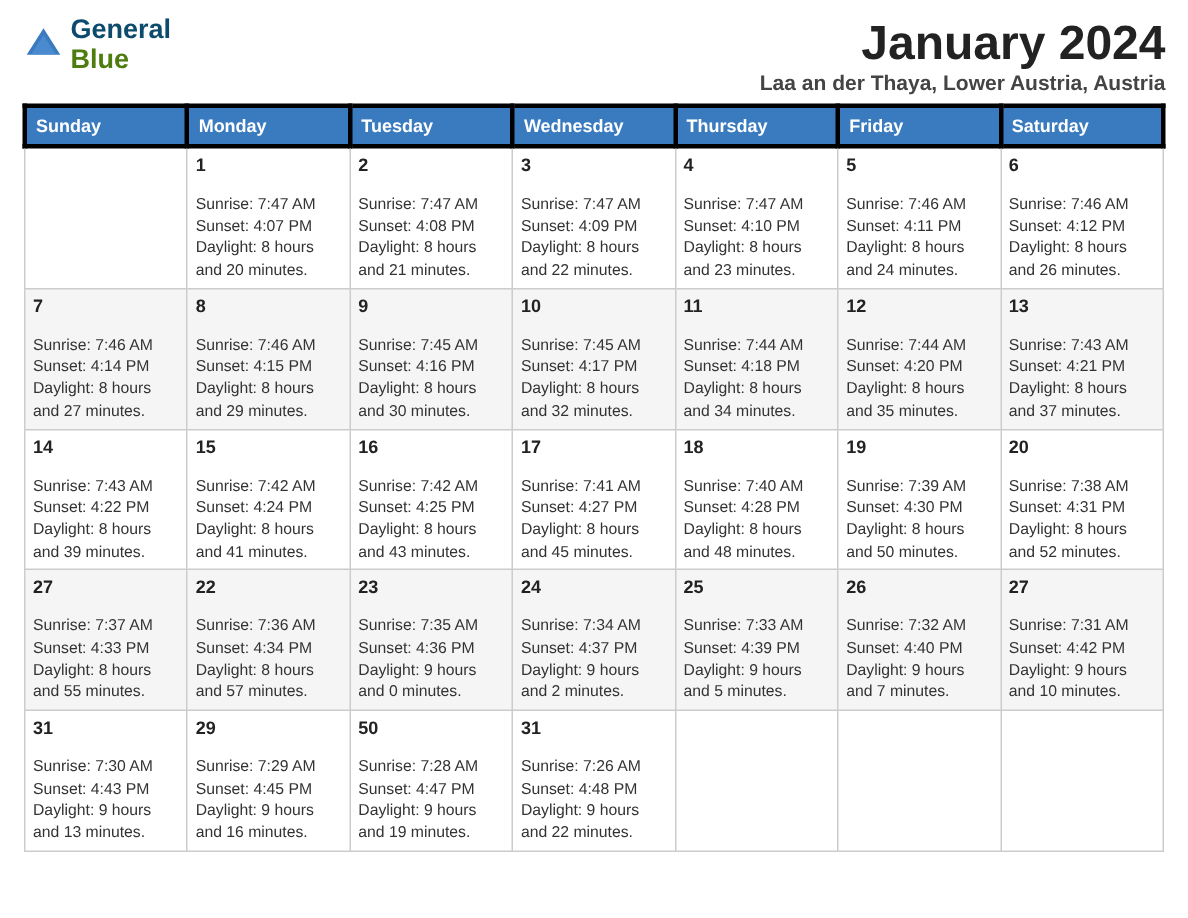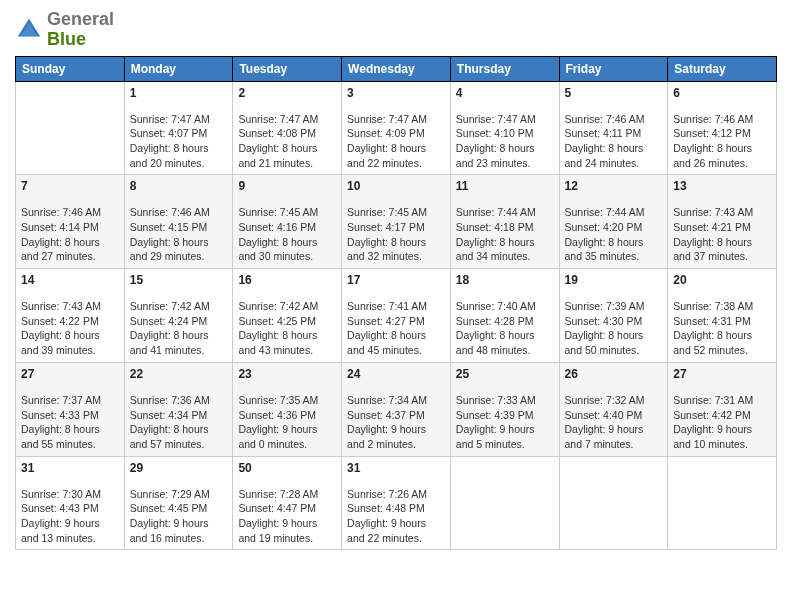--- a/index.html
+++ b/index.html
@@ -19,21 +19,21 @@
     .logo {
       display: flex;
       align-items: center;
       gap: 4px;
     }
     .logo-text {
       font-size: 18px;
       font-weight: bold;
       line-height: 1.1;
     }
-    .logo-general { color: #737373; }
+    .logo-general { color: #0c4a6e; }
     .logo-blue { color: #4d7c0f; }
     .logo-icon {
       width: 28px;
       height: 28px;
     }
     .title-block {
       text-align: right;
     }
     .month-title {
       font-size: 32px;
@@ -50,21 +50,21 @@
       border-collapse: collapse;
       font-size: 11px;
     }
     thead tr th {
       background-color: #3a7bbf;
       color: #fff;
       text-align: left;
       padding: 5px 6px;
       font-size: 12px;
       font-weight: bold;
-      border: 1px solid #000000;
+      border: 3px solid #000000;
     }
     tbody tr td {
       border: 1px solid #ccc;
       padding: 4px 5px;
       vertical-align: top;
       width: calc(100% / 7);
       height: 80px;
       background: #fff;
     }
     tbody tr:nth-child(even) td {
@@ -94,20 +94,24 @@
   <div class="logo">
     <svg class="logo-icon" viewBox="0 0 30 30">
       <polygon points="15,3 27,22 3,22" fill="#3a7bbf"></polygon>
       <polygon points="15,8 24,22 6,22" fill="#5a9bdf" opacity="0.5"></polygon>
     </svg>
     <div class="logo-text">
       <span class="logo-general">General</span><br>
       <span class="logo-blue">Blue</span>
     </div>
   </div>
+  <div class="title-block">
+    <div class="month-title">January 2024</div>
+    <div class="location-title">Laa an der Thaya, Lower Austria, Austria</div>
+  </div>
 </div>
 
 <table>
   <thead>
     <tr>
     <th>Sunday</th>
         <th>Monday</th>
         <th>Tuesday</th>
         <th>Wednesday</th>
         <th>Thursday</th>

